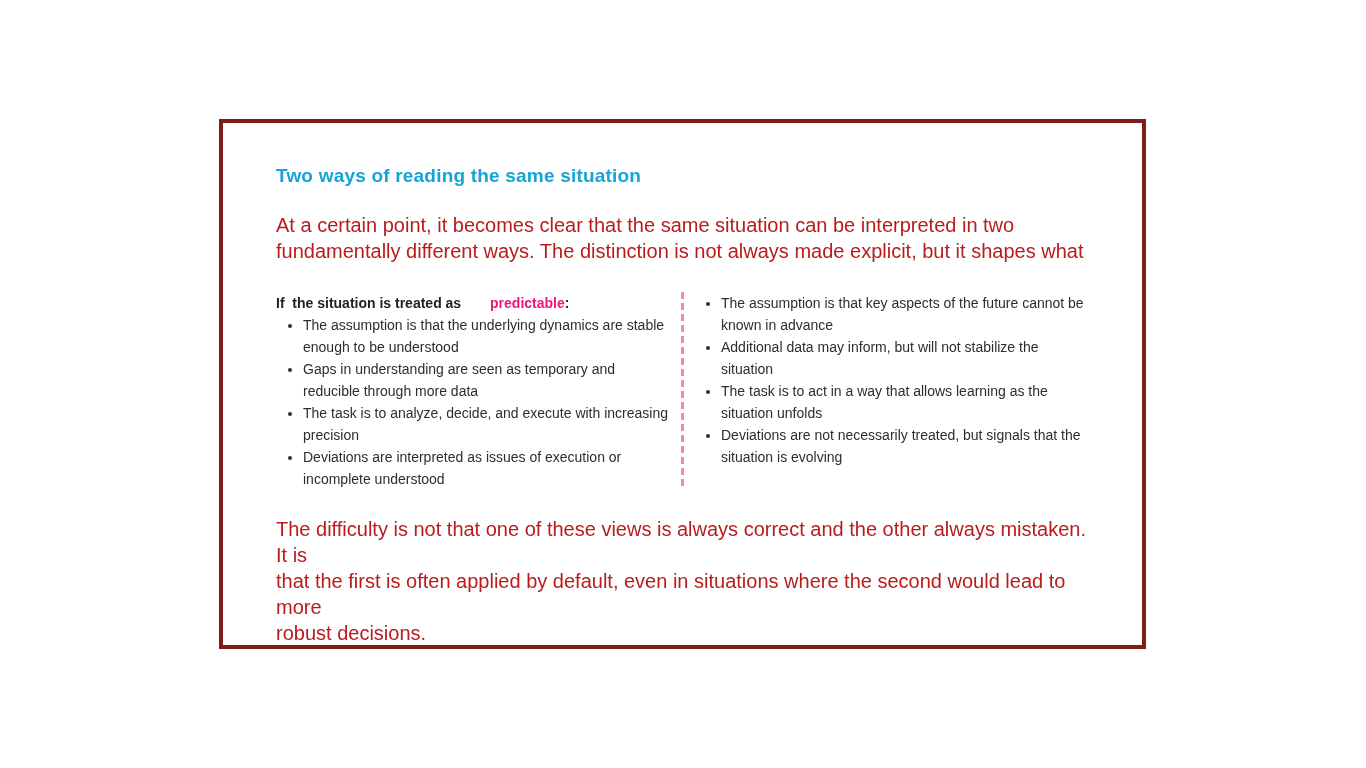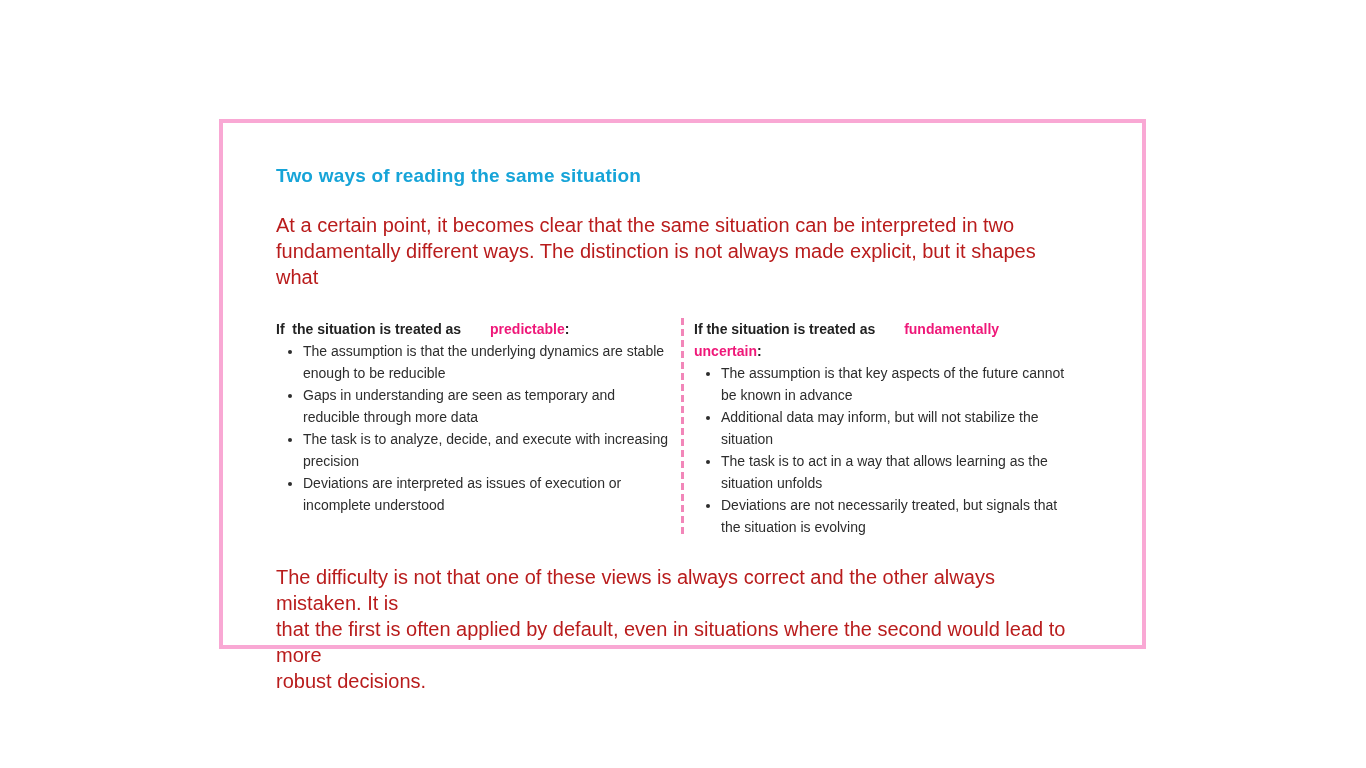--- a/index.html
+++ b/index.html
@@ -7,22 +7,22 @@
     width: 1366px; height: 768px;
     background: #ffffff;
     font-family: "Liberation Sans", sans-serif;
     overflow: hidden;
   }
   .card {
     position: absolute;
     left: 219px; top: 119px;
     width: 927px; height: 530px;
     background: #ffffff;
-    border: 4px solid #f9a8d4;
-    padding: 42px 75px 40px 53px;
+    border: 4px solid #7f1d1d;
+    padding: 42px 49px 40px 53px;
   }
   .title {
     font-size: 19px;
     font-weight: bold;
     color: #16a4d8;
     letter-spacing: 0.2px;
   }
   .para {
     margin-top: 25px;
     font-size: 20px;
@@ -75,31 +75,30 @@
   <div class="para">
     <div>At a certain point, it becomes clear that the same situation can be interpreted in two</div>
     <div>fundamentally different ways. The distinction is not always made explicit, but it shapes what</div>
   </div>
 
   <div class="columns">
 
     <div class="col-left">
       <div class="col-heading"><span>If  the situation is treated as </span><span class="keyword">predictable</span><span>:</span></div>
       <ul class="bullets">
-        <li>The assumption is that the underlying dynamics are stable enough to be reducible</li>
+        <li>The assumption is that the underlying dynamics are stable enough to be understood</li>
         <li>Gaps in understanding are seen as temporary and reducible through more data</li>
         <li>The task is to analyze, decide, and execute with increasing precision</li>
         <li>Deviations are interpreted as issues of execution or incomplete understood</li>
       </ul>
     </div>
 
     <div class="divider"></div>
 
     <div class="col-right">
-      <div class="col-heading"><span>If the situation is treated as </span><span class="keyword">fundamentally uncertain</span><span>:</span></div>
       <ul class="bullets">
         <li>The assumption is that key aspects of the future cannot be known in advance</li>
         <li>Additional data may inform, but will not stabilize the situation</li>
         <li>The task is to act in a way that allows learning as the situation unfolds</li>
         <li>Deviations are not necessarily treated, but signals that the situation is evolving</li>
       </ul>
     </div>
 
   </div>
 

